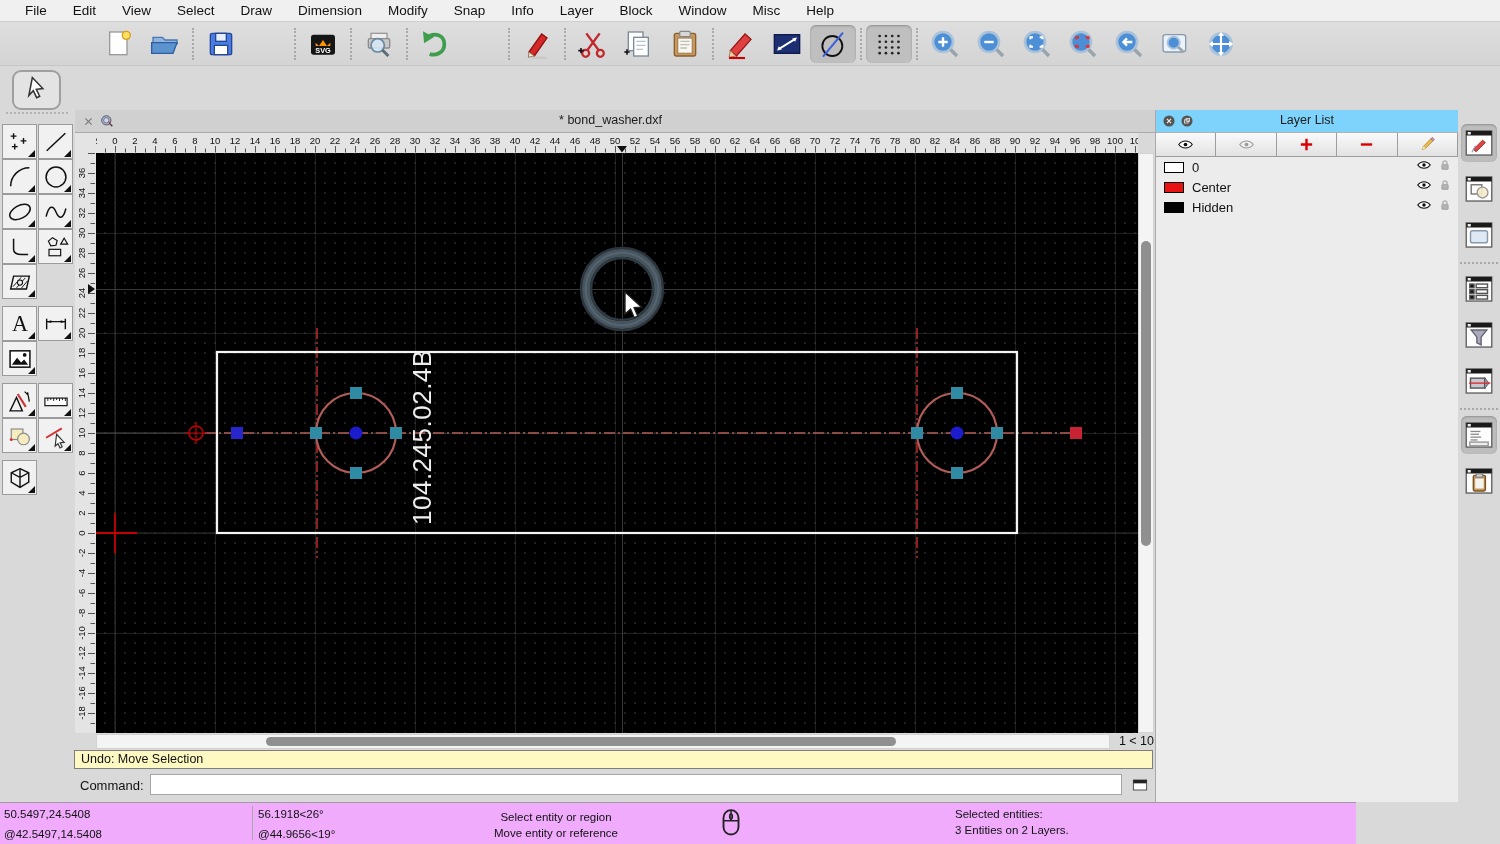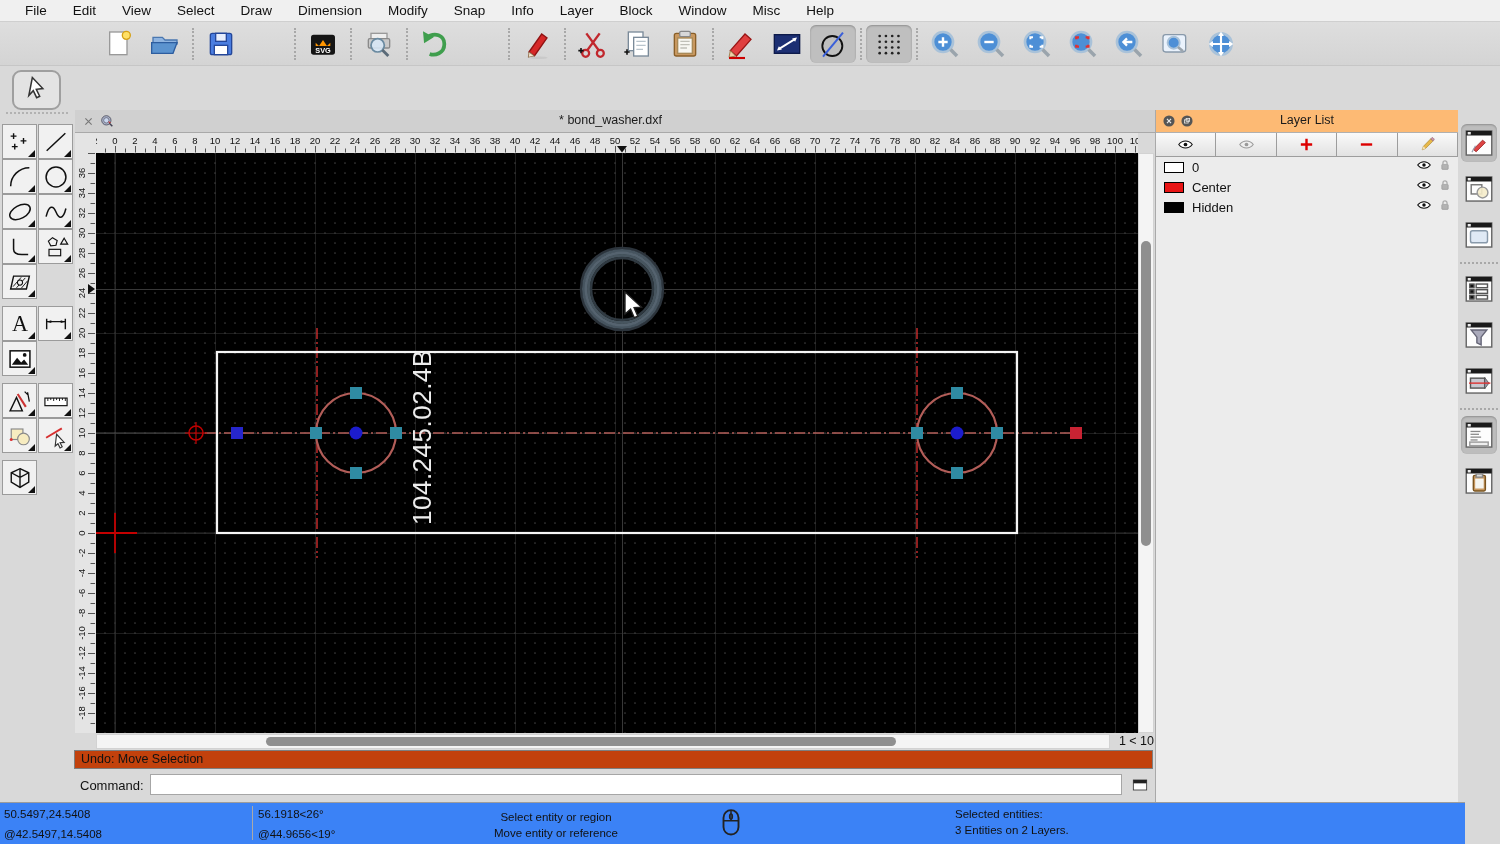--- a/index.html
+++ b/index.html
@@ -28,42 +28,42 @@
   .vruler{left:75px;top:153px;width:21px;height:580px;background:#e4e4e4;overflow:hidden;}
   .rcorner{left:75px;top:133px;width:21px;height:20px;background:#e4e4e4;}
   .canvas{left:96px;top:153px;width:1042px;height:580px;background:#000;}
   
   .vscroll{left:1138px;top:153px;width:16px;height:580px;background:#f4f4f4;border:1px solid #d2d2d2;box-sizing:border-box;}
   .vthumb{position:absolute;left:2px;top:87px;width:10px;height:305px;background:#8f8f8f;border-radius:6px;}
   .hscroll{left:96px;top:734px;width:1014px;height:15px;background:#f4f4f4;border:1px solid #d2d2d2;box-sizing:border-box;}
   .hthumb{position:absolute;left:169px;top:2px;width:630px;height:9px;background:#8f8f8f;border-radius:5px;}
   .pageind{left:1110px;top:734px;width:44px;height:15px;font-size:12.5px;color:#111;text-align:right;line-height:15px;}
   
-  .histbox{left:74px;top:750px;width:1079px;height:19px;background:#c2410c;border:1px solid #7e7e7e;box-sizing:border-box;font-size:12.5px;color:#111;line-height:17px;padding-left:6px;}
+  .histbox{left:74px;top:750px;width:1079px;height:19px;background:#fef9c3;border:1px solid #7e7e7e;box-sizing:border-box;font-size:12.5px;color:#111;line-height:17px;padding-left:6px;}
   .cmdlabel{left:80px;top:778px;font-size:13px;color:#111;}
   .cmdinput{left:150px;top:774px;width:972px;height:21px;border:1px solid #a6a6a6;background:#fff;font-size:13px;font-family:"Liberation Sans",sans-serif;box-sizing:border-box;padding:0 6px;}
   .cmdwinbtn{left:1129px;top:774px;width:22px;height:22px;display:flex;align-items:center;justify-content:center;}
   
   .rpanel{left:1155px;top:110px;width:303px;height:692px;background:#ececec;border-left:1px solid #a9a9a9;box-sizing:border-box;}
-  .rpanel-header{position:relative;height:22px;background:#fdba74;border-bottom:1px solid #b0b0b0;text-decoration:underline;}
+  .rpanel-header{position:relative;height:22px;background:#7dd3fc;border-bottom:1px solid #b0b0b0;text-decoration:underline;}
   .rpanel-title{position:absolute;left:0;right:0;top:3px;text-align:center;font-size:12.5px;color:#1b1b1b;}
   .hdrbtn{position:absolute;top:4px;width:14px;height:14px;}
   .rpanel-toolbar{display:flex;height:23px;border-bottom:1px solid #9d9d9d;background:linear-gradient(#fafafa,#e2e2e2);}
   .rpanel-toolbar .cell{flex:1;display:flex;align-items:center;justify-content:center;border-right:1px solid #9d9d9d;}
   .layer-row{display:flex;align-items:center;height:20px;padding:0 6px 0 8px;}
   .swatch{width:20px;height:11px;border:1px solid #000;margin-right:8px;box-sizing:border-box;}
   .layer-name{font-size:13px;color:#111;}
   .layer-icons{margin-left:auto;display:flex;align-items:center;gap:6px;}
   
   .rdock{left:1458px;top:66px;width:42px;height:736px;}
   .dockbtn{position:absolute;left:3px;width:36px;height:38px;display:flex;align-items:center;justify-content:center;border-radius:6px;}
   .dockbtn.pressed{background:#bdbdbd;box-shadow:inset 0 1px 2px rgba(0,0,0,.25);}
   .docksep{position:absolute;left:2px;width:38px;border-top:2px dotted #a8a8a8;}
   
-  .statusbar{left:0;top:802px;width:1465px;height:42px;background:#3b82f6;border-top:1px solid #9c9c9c;box-sizing:border-box;font-size:11.5px;color:#111;}
+  .statusbar{left:0;top:802px;width:1356px;height:42px;background:#f0abfc;border-top:1px solid #9c9c9c;box-sizing:border-box;font-size:11.5px;color:#111;}
   .st-line{position:absolute;white-space:pre;}
   .st-div{position:absolute;left:252px;top:3px;height:34px;border-left:1px solid #a9a9a9;}
   .hintblock{position:absolute;left:400px;top:6px;width:312px;text-align:center;line-height:16px;}
 </style>
 </head>
 <body>
 
 <div id="app">
   <div class="abs toolbar" id="toolbar">
       <div class="tbtn">

